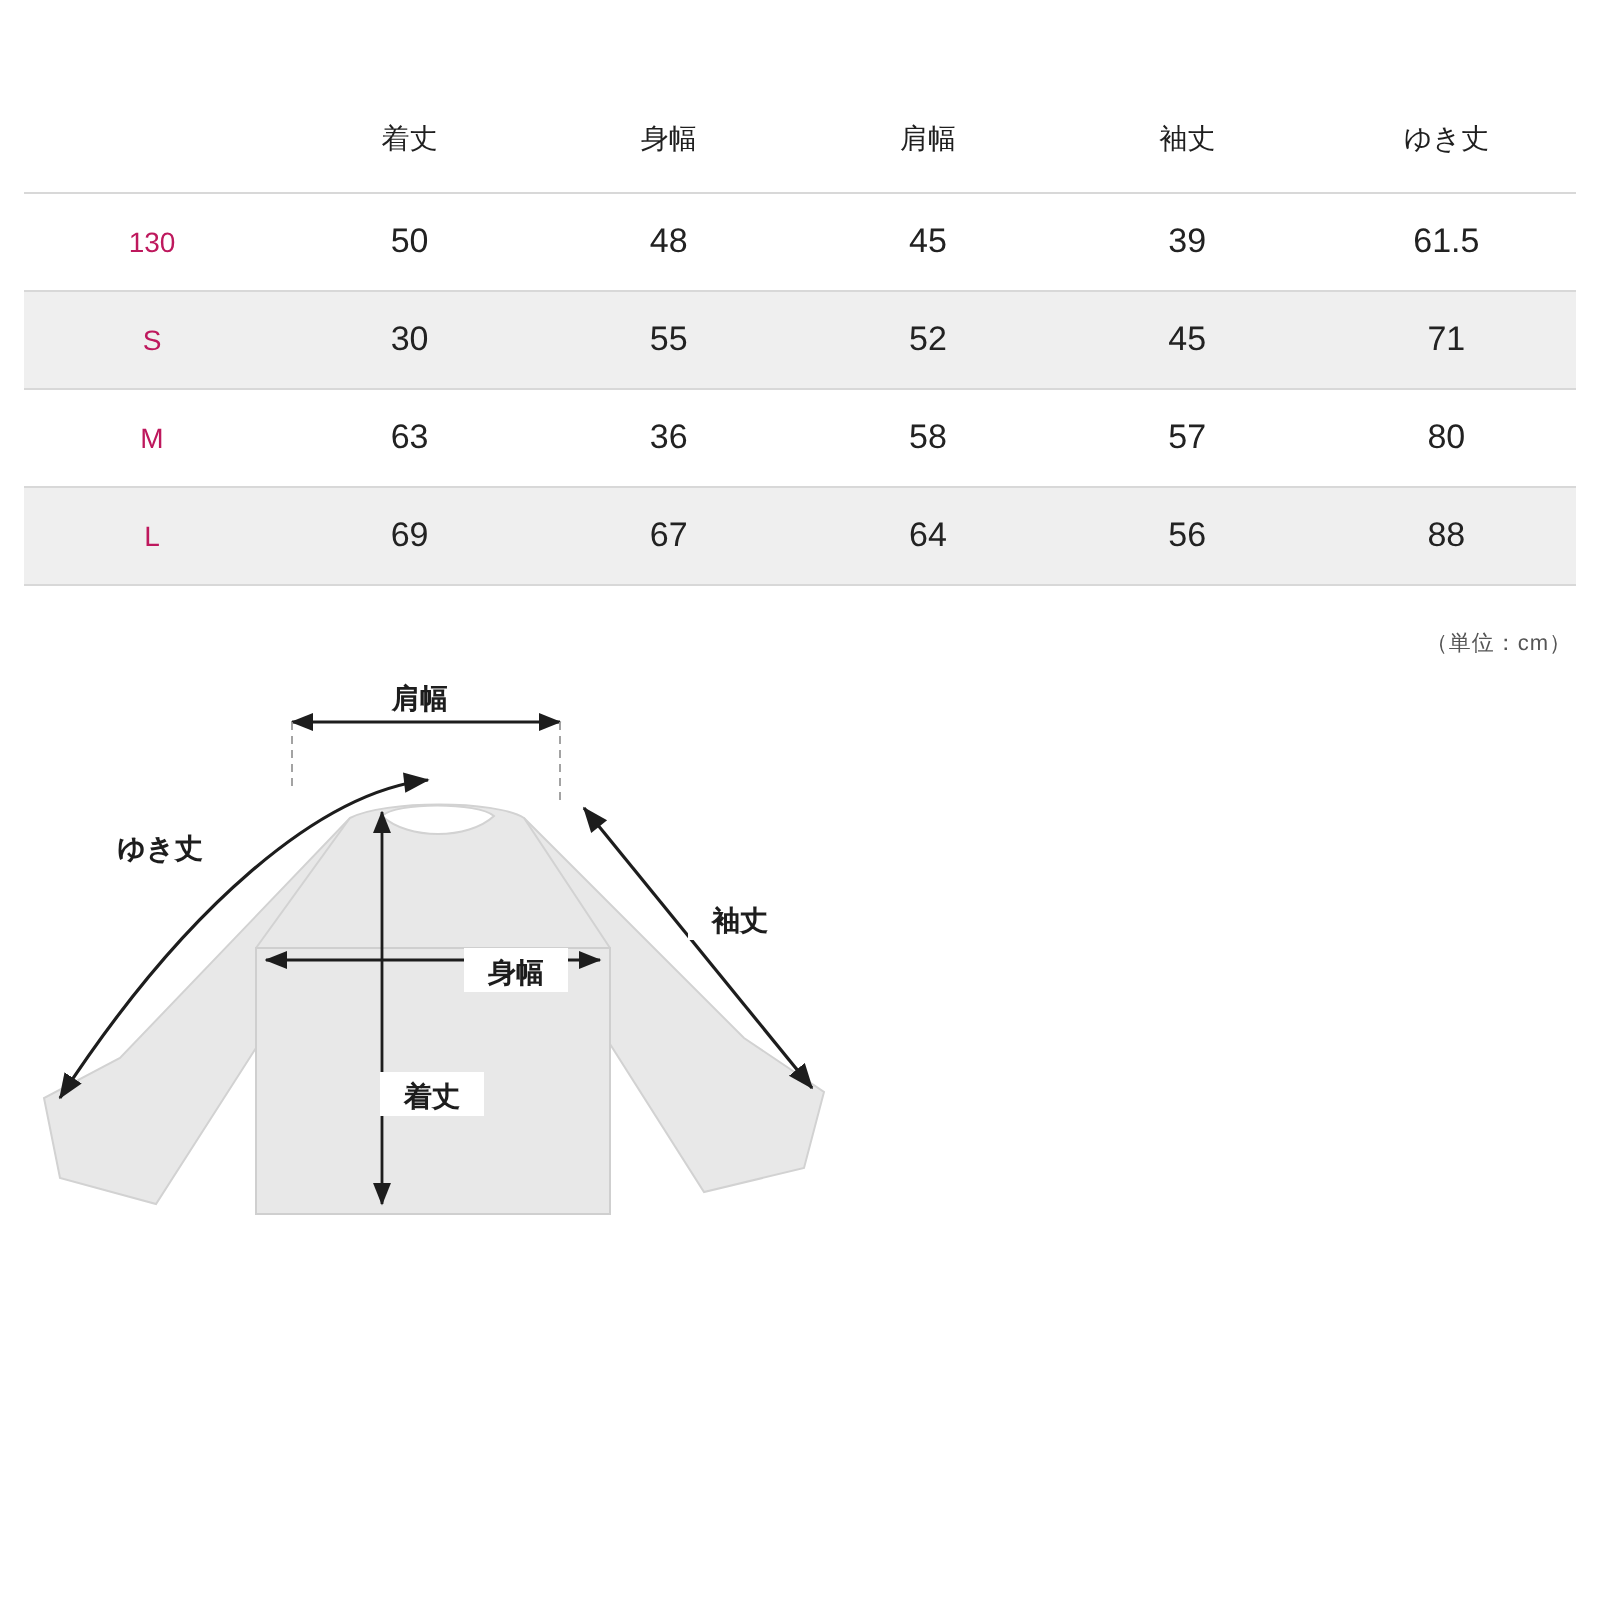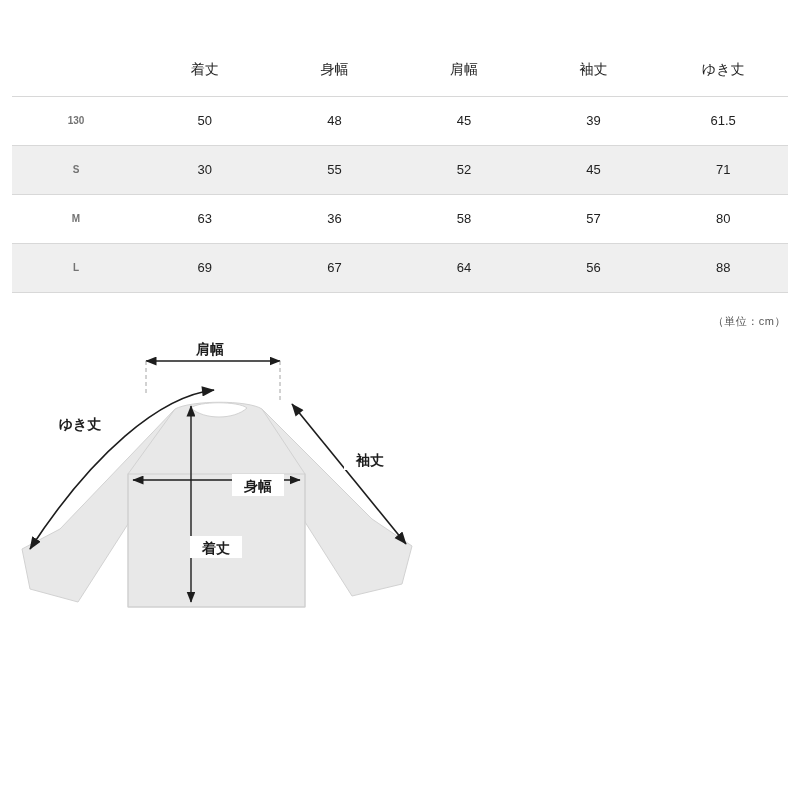--- a/index.html
+++ b/index.html
@@ -26,21 +26,21 @@
     position: absolute;
     left: 12px;
     top: 8px;
     width: 776px;
     border-collapse: collapse;
     table-layout: fixed;
   }
   .size-table th,
   .size-table td {
     text-align: center;
-    font-size: 13px;
+    font-size: 17px;
     font-weight: normal;
     color: #222;
     padding: 0;
     height: 49px;
     vertical-align: middle;
   }
   .size-table thead th {
     height: 52px;
     font-size: 14px;
     color: #1f1f1f;
@@ -50,23 +50,23 @@
   .size-table thead th.col-size {
     width: 128px;
   }
   .size-table tbody tr.row-even td {
     background: #efefef;
   }
   .size-table tbody tr.row-odd td {
     background: #ffffff;
   }
   .size-table tbody td.size-label {
-    font-weight: bold;
-    font-size: 10px;
-    color: #737373;
+    font-weight: normal;
+    font-size: 14px;
+    color: #be185d;
   }
   .table-sep {
     position: absolute;
     left: 12px;
     width: 776px;
     height: 1px;
     background: #d8d8d8;
   }
   .unit-note {
     position: absolute;

